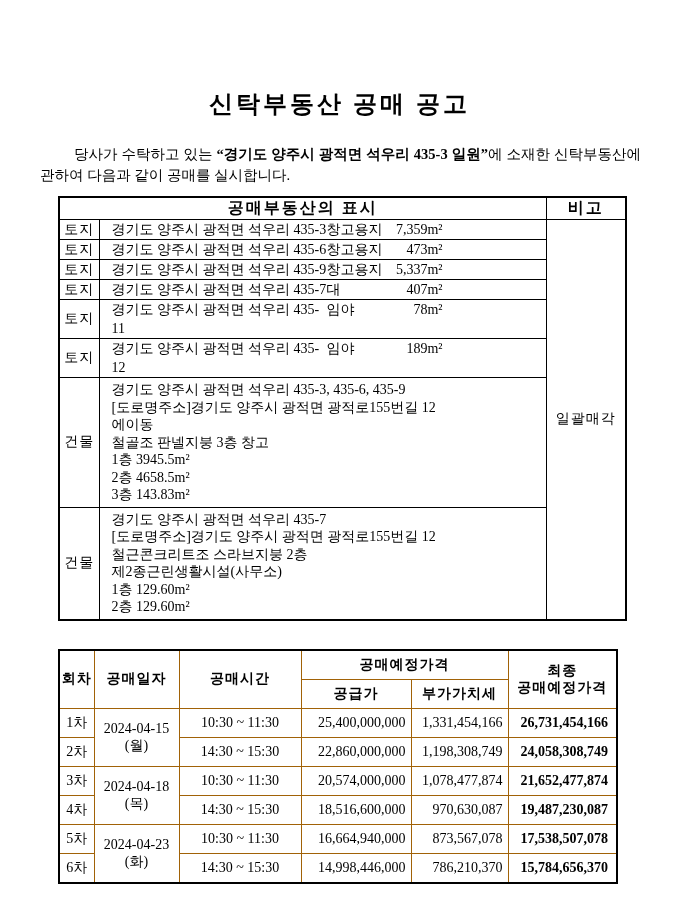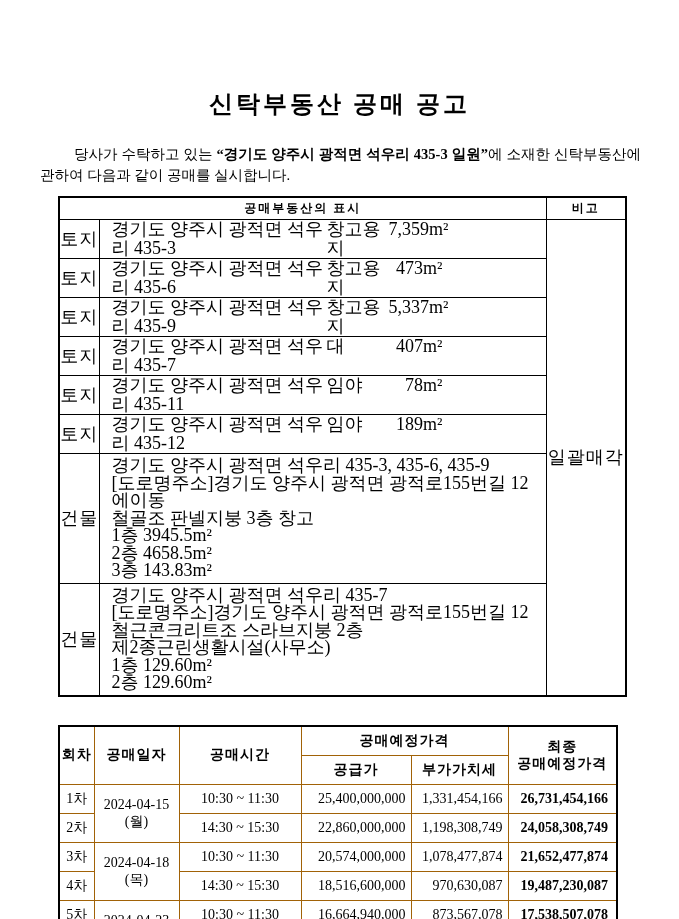--- a/index.html
+++ b/index.html
@@ -15,22 +15,22 @@
   .intro{
     margin:24px 38px 0 40px;font-size:14.5px;line-height:21px;
     text-align:justify;text-indent:34px;word-break:keep-all;
   }
   .intro b{font-weight:bold;}
   .sec-heading{
     margin:28px 0 0 42px;font-size:14.5px;font-weight:bold;letter-spacing:1px;
   }
   table{border-collapse:collapse;table-layout:fixed;}
   .t1{margin:10px 0 0 58px;width:567px;border:2px solid #000;}
-  .t1 th,.t1 td{border:1px solid #000;padding:0;font-size:18px;vertical-align:middle;}
-  .t1 .hdr-main,.t1 .hdr-note{height:21px;font-size:12px;font-weight:bold;text-align:center;letter-spacing:2px;margin-top:28px;}
+  .t1 th,.t1 td{border:1px solid #000;padding:0;font-size:14px;vertical-align:middle;}
+  .t1 .hdr-main,.t1 .hdr-note{height:21px;font-size:16px;font-weight:bold;text-align:center;letter-spacing:2px;margin-top:28px;}
   .t1 .cat{text-align:center;letter-spacing:1px;}
   .t1 .land-row td{height:19px;}
   .desc-flex{display:flex;padding-left:12px;line-height:19px;}
   .desc-flex .addr{width:215px;}
   .desc-flex .use{width:62px;}
   .desc-flex .area{width:54px;text-align:right;}
   .bldg-lines{padding:3px 0 3px 12px;line-height:17.5px;}
   .note-cell{text-align:center;font-size:13.5px;letter-spacing:1px;}
   .t2{margin:28px 0 0 58px;width:558px;border:2px solid #000;text-align:center;}
   .t2 th,.t2 td{border:1px solid #a16207;padding:0;font-size:14px;vertical-align:middle;}

